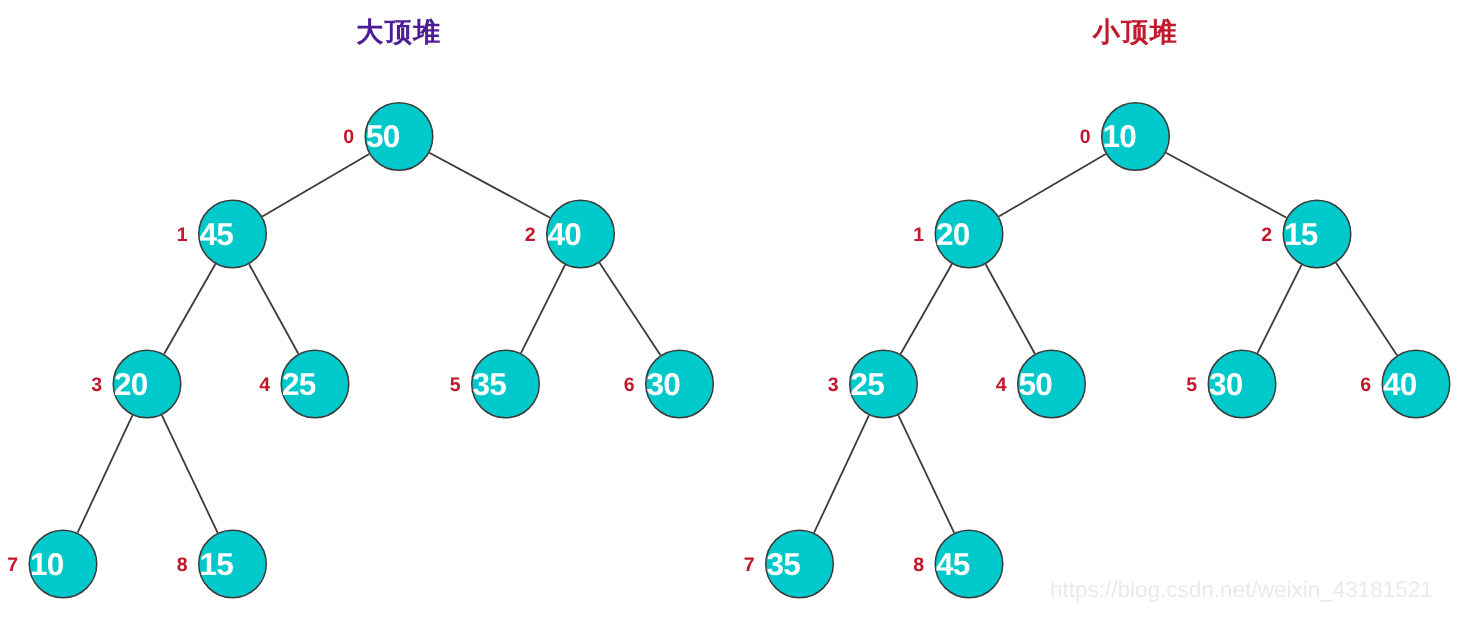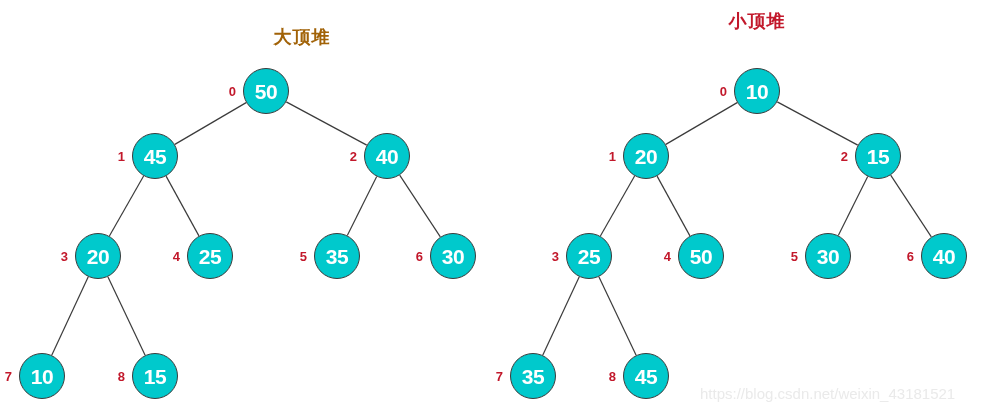--- a/index.html
+++ b/index.html
@@ -39,21 +39,21 @@
     position: absolute;
     width: 46px;
     height: 46px;
     border-radius: 50%;
     background: #00c9cc;
     border: 1.5px solid #3b3b3b;
     box-sizing: border-box;
     transform: translate(-50%, -50%);
     display: flex;
     align-items: center;
-    justify-content: center;
+    justify-content: flex-start;
   }
   .node-label {
     color: #ffffff;
     font-size: 21px;
     font-weight: 700;
     line-height: 1;
     letter-spacing: -0.5px;
     font-family: "Liberation Sans", sans-serif;
   }
   .node-index {
@@ -165,15 +165,15 @@
       <div class="node" style="left: 533px; top: 376px; background: rgb(0, 201, 204); border-color: rgb(59, 59, 59);">
         <span class="node-label" style="color: rgb(255, 255, 255);">35</span>
       </div>
       <div class="node-index" style="left: 503px; top: 376px; color: rgb(194, 24, 43);">7</div>
       <div class="node" style="left: 646px; top: 376px; background: rgb(0, 201, 204); border-color: rgb(59, 59, 59);">
         <span class="node-label" style="color: rgb(255, 255, 255);">45</span>
       </div>
       <div class="node-index" style="left: 616px; top: 376px; color: rgb(194, 24, 43);">8</div>
     </div>
   <div class="watermark" id="watermark" style="left: 700px; top: 386px; color: rgb(234, 234, 234);">https://blog.csdn.net/weixin_43181521</div>
-<div class="tree-title" style="left: 266px; top: 28px; color: #a16207; margin-left: 36px;">大顶堆</div>
+<div class="tree-title" style="left: 266px; top: 12px; color: #4c1d95;">大顶堆</div>
     <div class="tree-title" style="left: 757px; top: 12px; color: rgb(194, 24, 43);">小顶堆</div>
   </div>
 
 </body></html>

